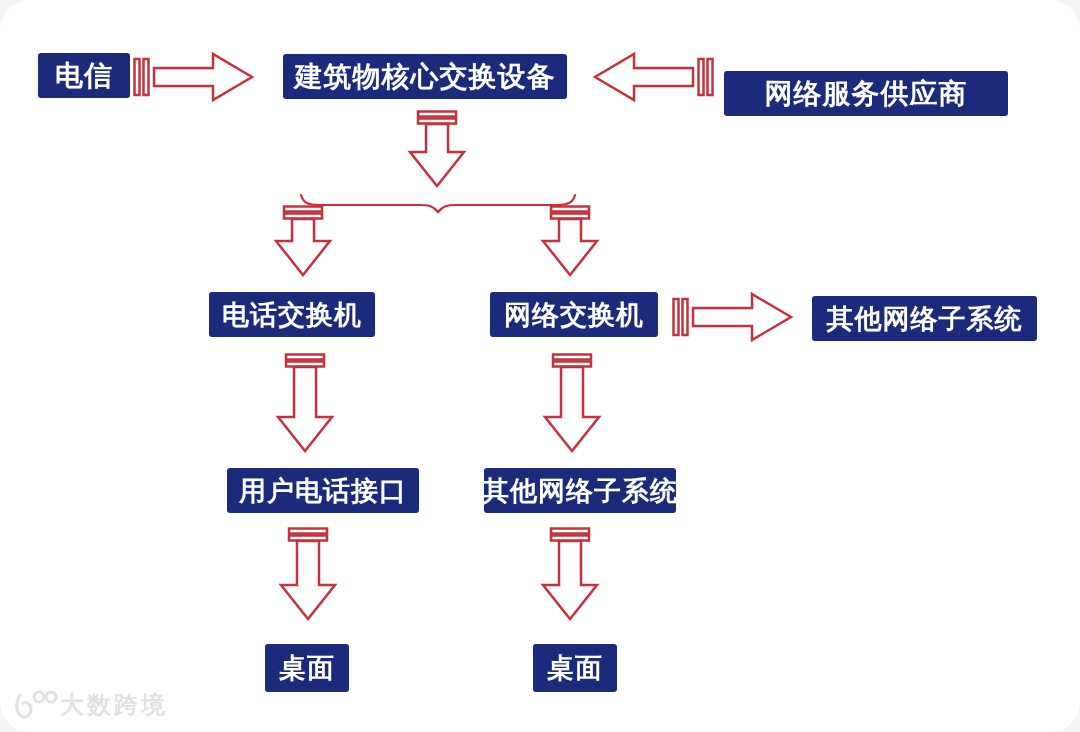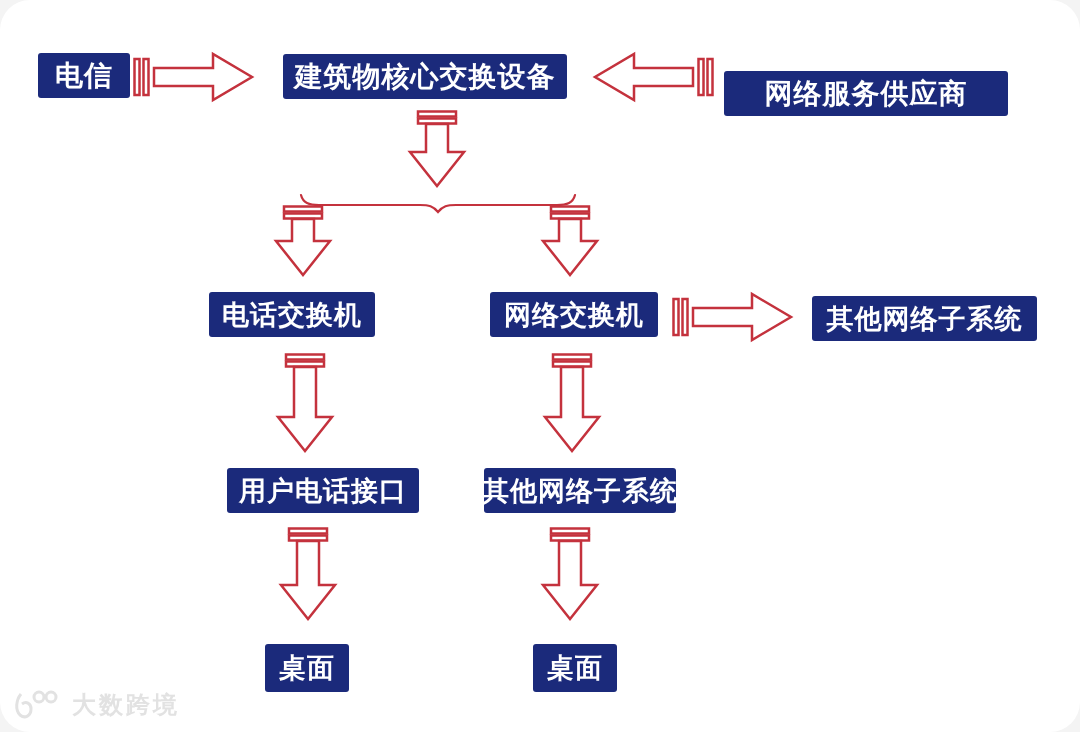--- a/index.html
+++ b/index.html
@@ -19,21 +19,21 @@
     position:absolute;display:flex;align-items:center;justify-content:center;
     background:var(--node-fill);color:var(--node-text);
     font-weight:bold;border-radius:3px;letter-spacing:1px;
     white-space:nowrap;
   }
   .fs1{font-size:28px;} .fs2{font-size:27px;}
   .arr{position:absolute;}
   .ar{stroke:var(--arrow);fill:#ffffff;stroke-width:2.5;stroke-linejoin:miter;}
   .brc{stroke:var(--arrow);fill:none;stroke-width:2.2;stroke-linecap:round;}
   .wm{
-    position:absolute;left:12px;bottom:10px;display:flex;align-items:center;gap:14px;
+    position:absolute;left:12px;bottom:10px;display:flex;align-items:center;gap:2px;
     color:var(--watermark);font-size:24px;font-weight:bold;letter-spacing:3px;
     user-select:none;
   }
   .wm svg{stroke:var(--watermark);fill:none;stroke-width:3;}
 </style>
 </head>
 <body>
 
 <div class="canvas">
 

